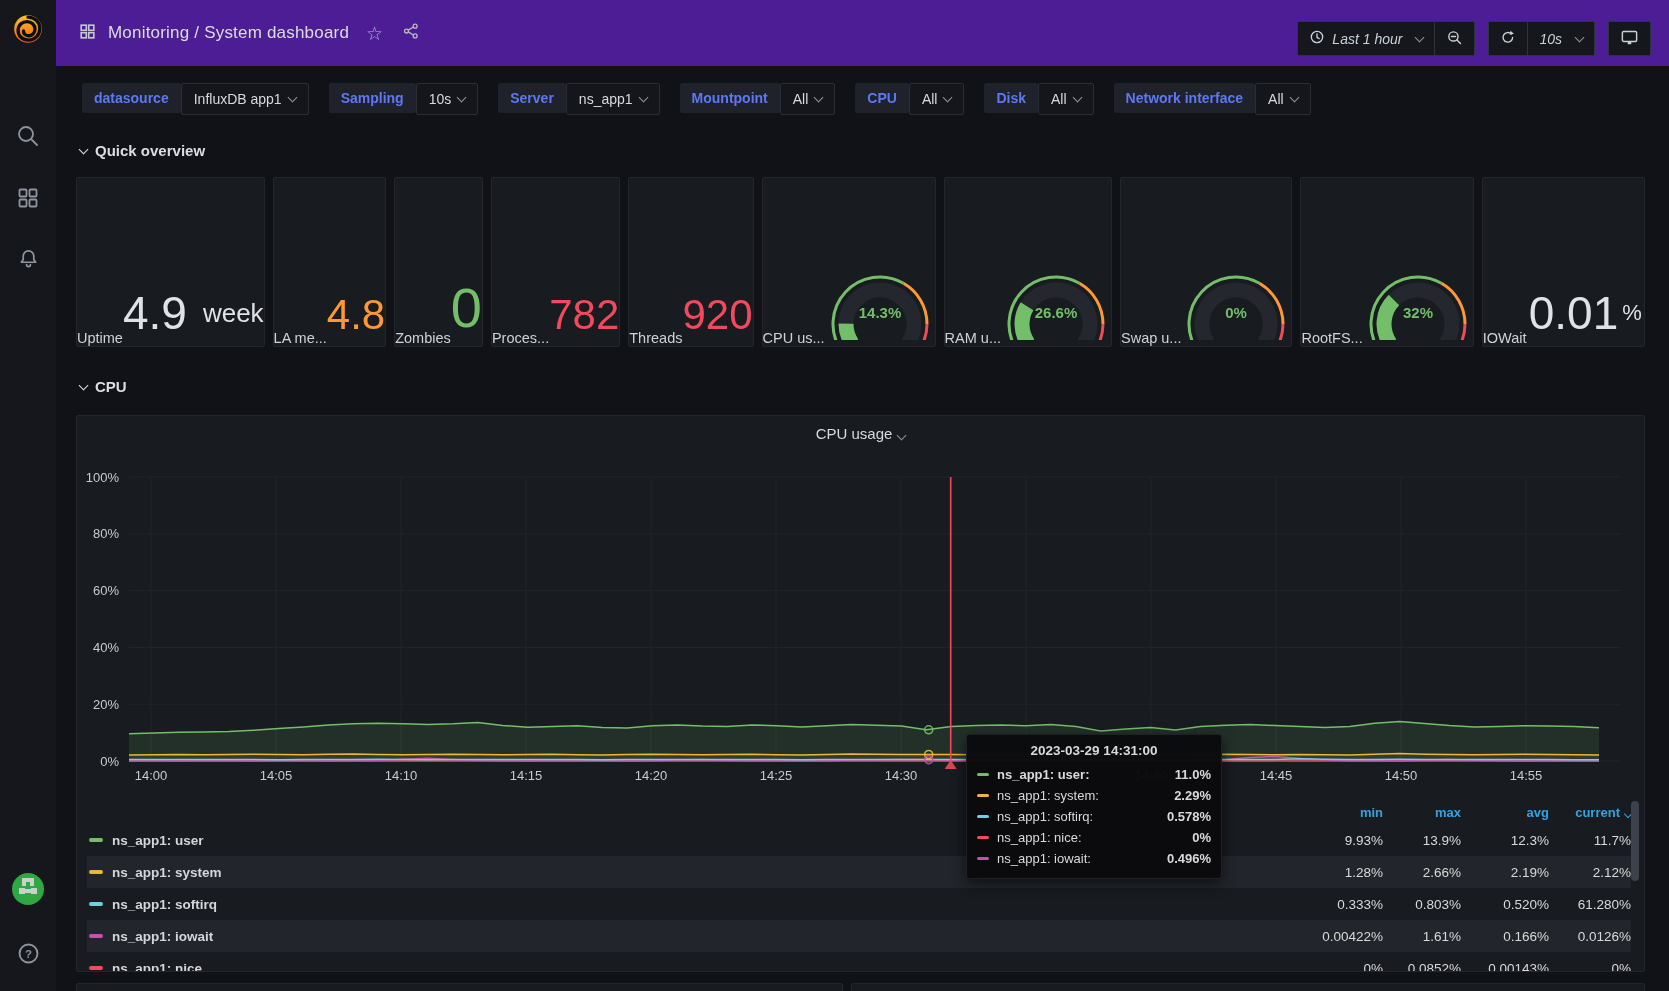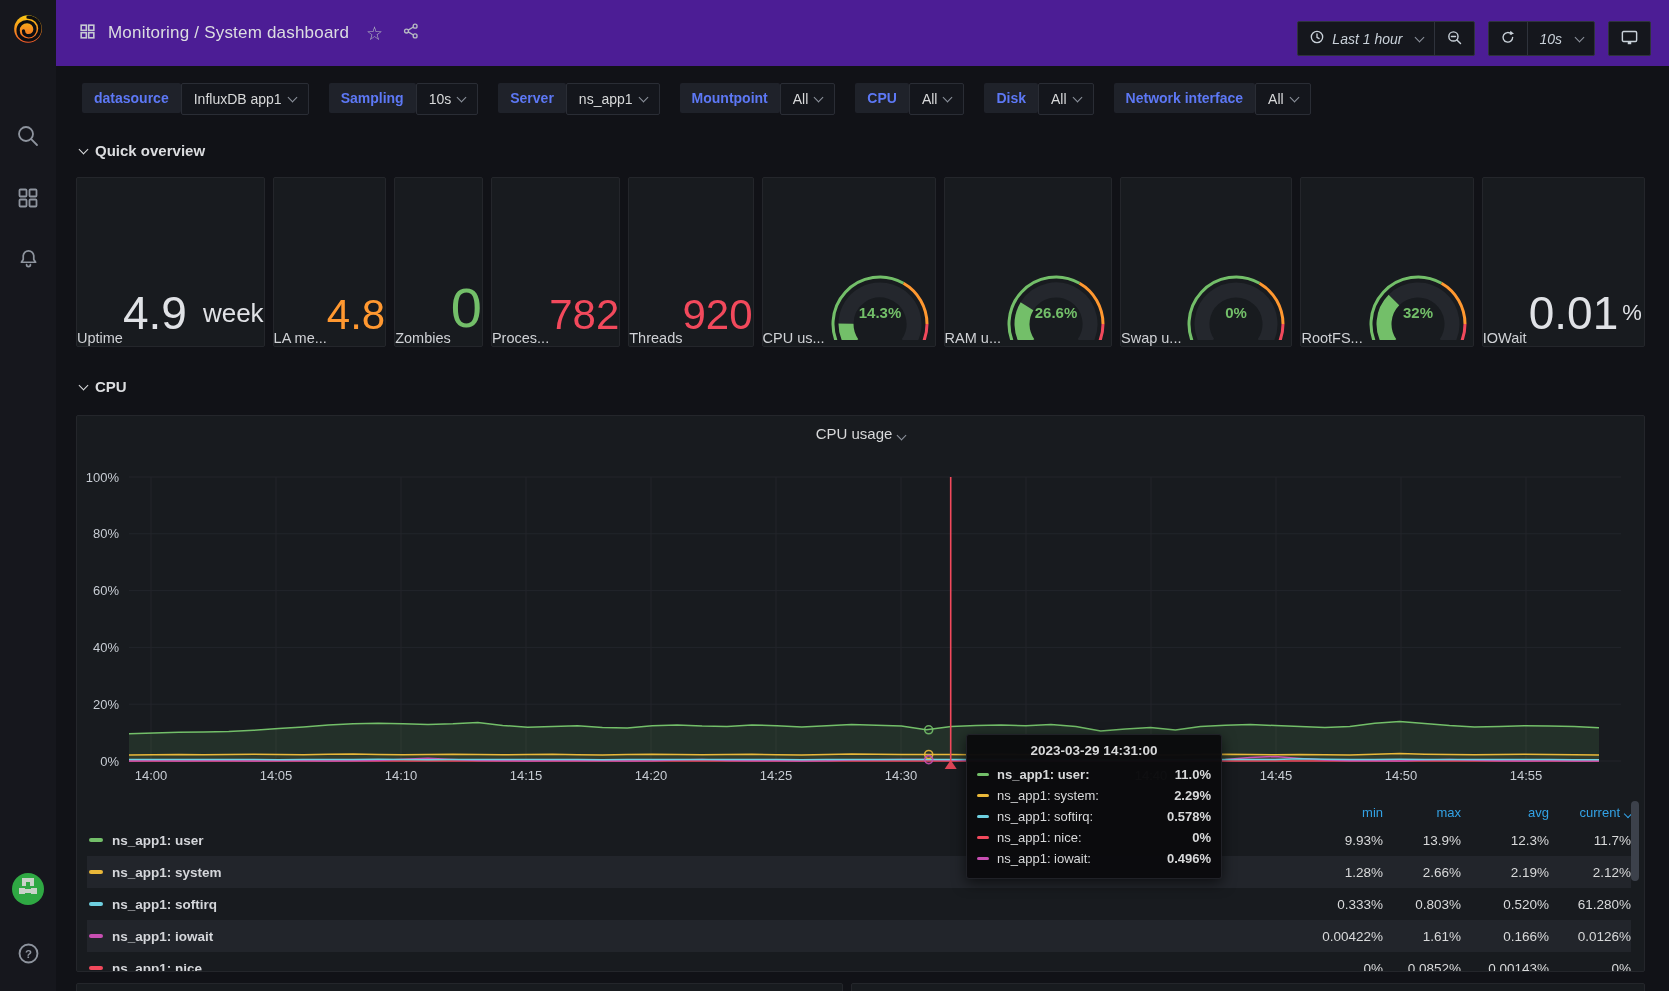--- a/index.html
+++ b/index.html
@@ -43,21 +43,21 @@
   .suf.pct{font-size:22px;margin-left:4px;}
   .gwrap{flex:1;display:flex;align-items:center;justify-content:center;padding-bottom:6px;}
   
   .cpu-panel{position:absolute;left:76px;top:415px;width:1569px;height:557px;overflow:hidden;}
   .cpu-title{position:absolute;top:9px;left:0;right:0;text-align:center;font-size:15px;font-weight:500;color:#d8d9da;cursor:pointer;}
   .cpu-title .chev{margin-left:6px;}
   #chart{position:absolute;left:0;top:0;}
   #chart text{font-family:"Liberation Sans","DejaVu Sans",sans-serif;}
   
   .lgrid{display:grid;grid-template-columns:1fr 90px 78px 88px 82px;align-items:center;}
-  .leg-head{position:absolute;left:10px;right:13px;top:385px;height:22px;font-size:13px;font-weight:400;color:#33a2e5;}
+  .leg-head{position:absolute;left:10px;right:13px;top:385px;height:22px;font-size:13px;font-weight:700;color:#33a2e5;}
   .leg-head div{text-align:right;cursor:pointer;}
   .leg-head .chev{border-color:#33a2e5;width:5px;height:5px;margin-left:5px;}
   .leg-rows{position:absolute;left:10px;right:13px;top:408px;}
   .lrow{height:32px;padding-left:2px;font-size:13.5px;color:#d4d6da;cursor:pointer;}
   .lrow.striped{background:#22252b;}
   .lrow .cell{text-align:right;color:#d8d9da;}
   .lname{display:flex;align-items:center;gap:9px;font-weight:bold;}
   .swatch{width:14px;height:4px;border-radius:2px;flex:none;}
   .leg-scroll{position:absolute;right:5px;top:385px;width:8px;height:80px;border-radius:4px;background:#3c414b;cursor:pointer;}
   

